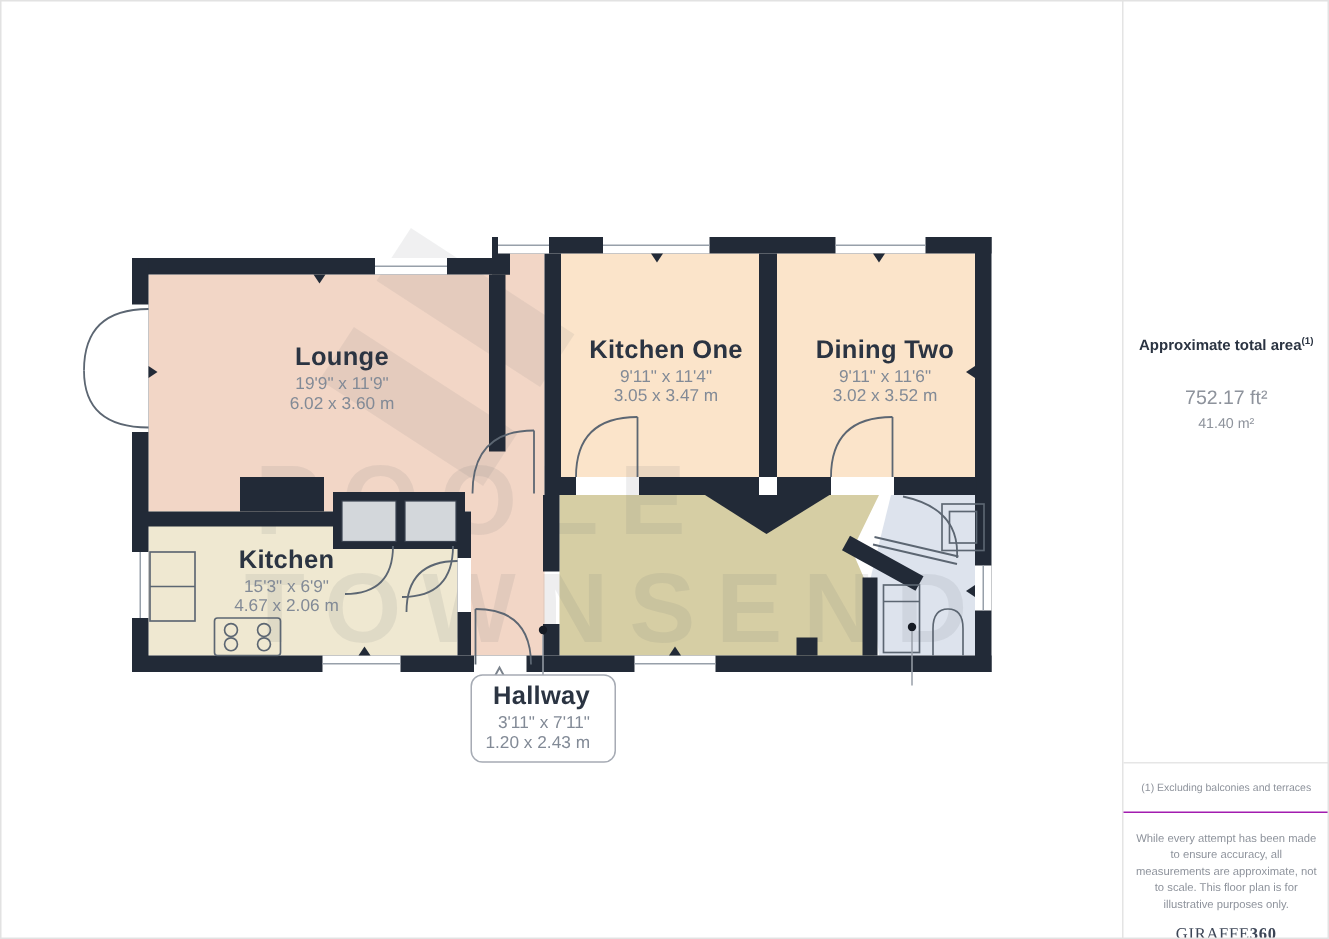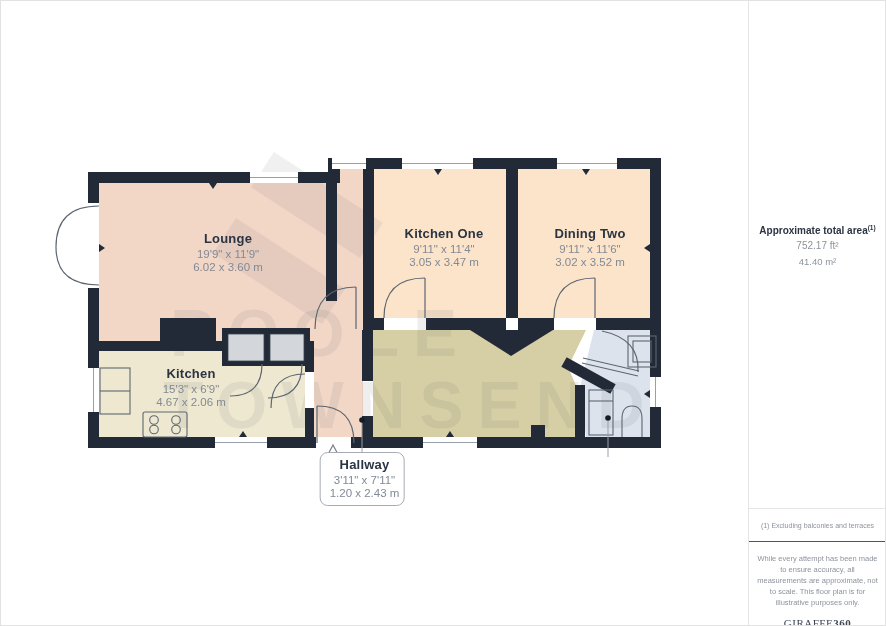--- a/index.html
+++ b/index.html
@@ -3,30 +3,30 @@
 <meta charset="utf-8">
 <style>
   html,body{margin:0;padding:0;background:#fff;}
   .stage{position:relative;width:886px;height:626px;background:#ffffff;overflow:hidden;
          font-family:"Liberation Sans", sans-serif;}
   .frame{position:absolute;inset:0;border:1px solid #e2e2e2;pointer-events:none;z-index:50;}
   .plan-svg{position:absolute;left:0;top:0;}
   
   .room-label{position:absolute;transform:translate(-50%,-50%);text-align:center;
               white-space:nowrap;z-index:10;}
-  .rname{font-size:13px;font-weight:700;color:#2b3442;letter-spacing:.2px;}
+  .rname{font-size:17px;font-weight:700;color:#2b3442;letter-spacing:.2px;}
   .rdim{font-size:11.5px;color:#828a96;margin-top:1.5px;}
-  .boxed{background:#ffffff;border:1px solid #a6abb4;border-radius:8px;padding:4px 4px 6px 9px;}
+  .boxed{background:#ffffff;border:1px solid #a6abb4;border-radius:8px;padding:4px 16px 6px 9px;text-align:right;}
   
   .sidebar{position:absolute;top:0;left:748px;width:138px;height:626px;background:#fff;
            border-left:1px solid #e4e4e4;box-sizing:border-box;z-index:20;}
   .area-block{position:absolute;top:224px;left:0;right:0;text-align:center;}
   .area-title{font-size:10px;font-weight:700;color:#2b3442;}
   .area-title sup{font-size:6.5px;font-weight:700;}
-  .area-val{font-size:10px;color:#8e939c;margin-top:4px;}
+  .area-val{font-size:13px;color:#8e939c;margin-top:21px;}
   .area-val2{font-size:9.5px;color:#8e939c;margin-top:5px;}
   .footnote-section{position:absolute;top:508px;left:0;right:0;height:33px;
                     border-top:1px solid #e6e6e6;display:flex;align-items:center;justify-content:center;}
   .footnote-section span{font-size:7px;color:#8e939c;padding:0 4px;text-align:center;}
   .disclaimer-section{position:absolute;top:541px;left:0;right:0;bottom:0;
                       border-top:1px solid #a21caf;text-align:center;}
   .disclaimer-section p{font-size:7.5px;color:#8e939c;line-height:1.45;margin:12px 7px 0 7px;text-align:center;}
   .brand{margin-top:9px;font-size:11px;color:#3c4556;letter-spacing:.5px;font-family:Liberation Serif, serif;}
   .brand b{font-weight:700;}
 </style>

